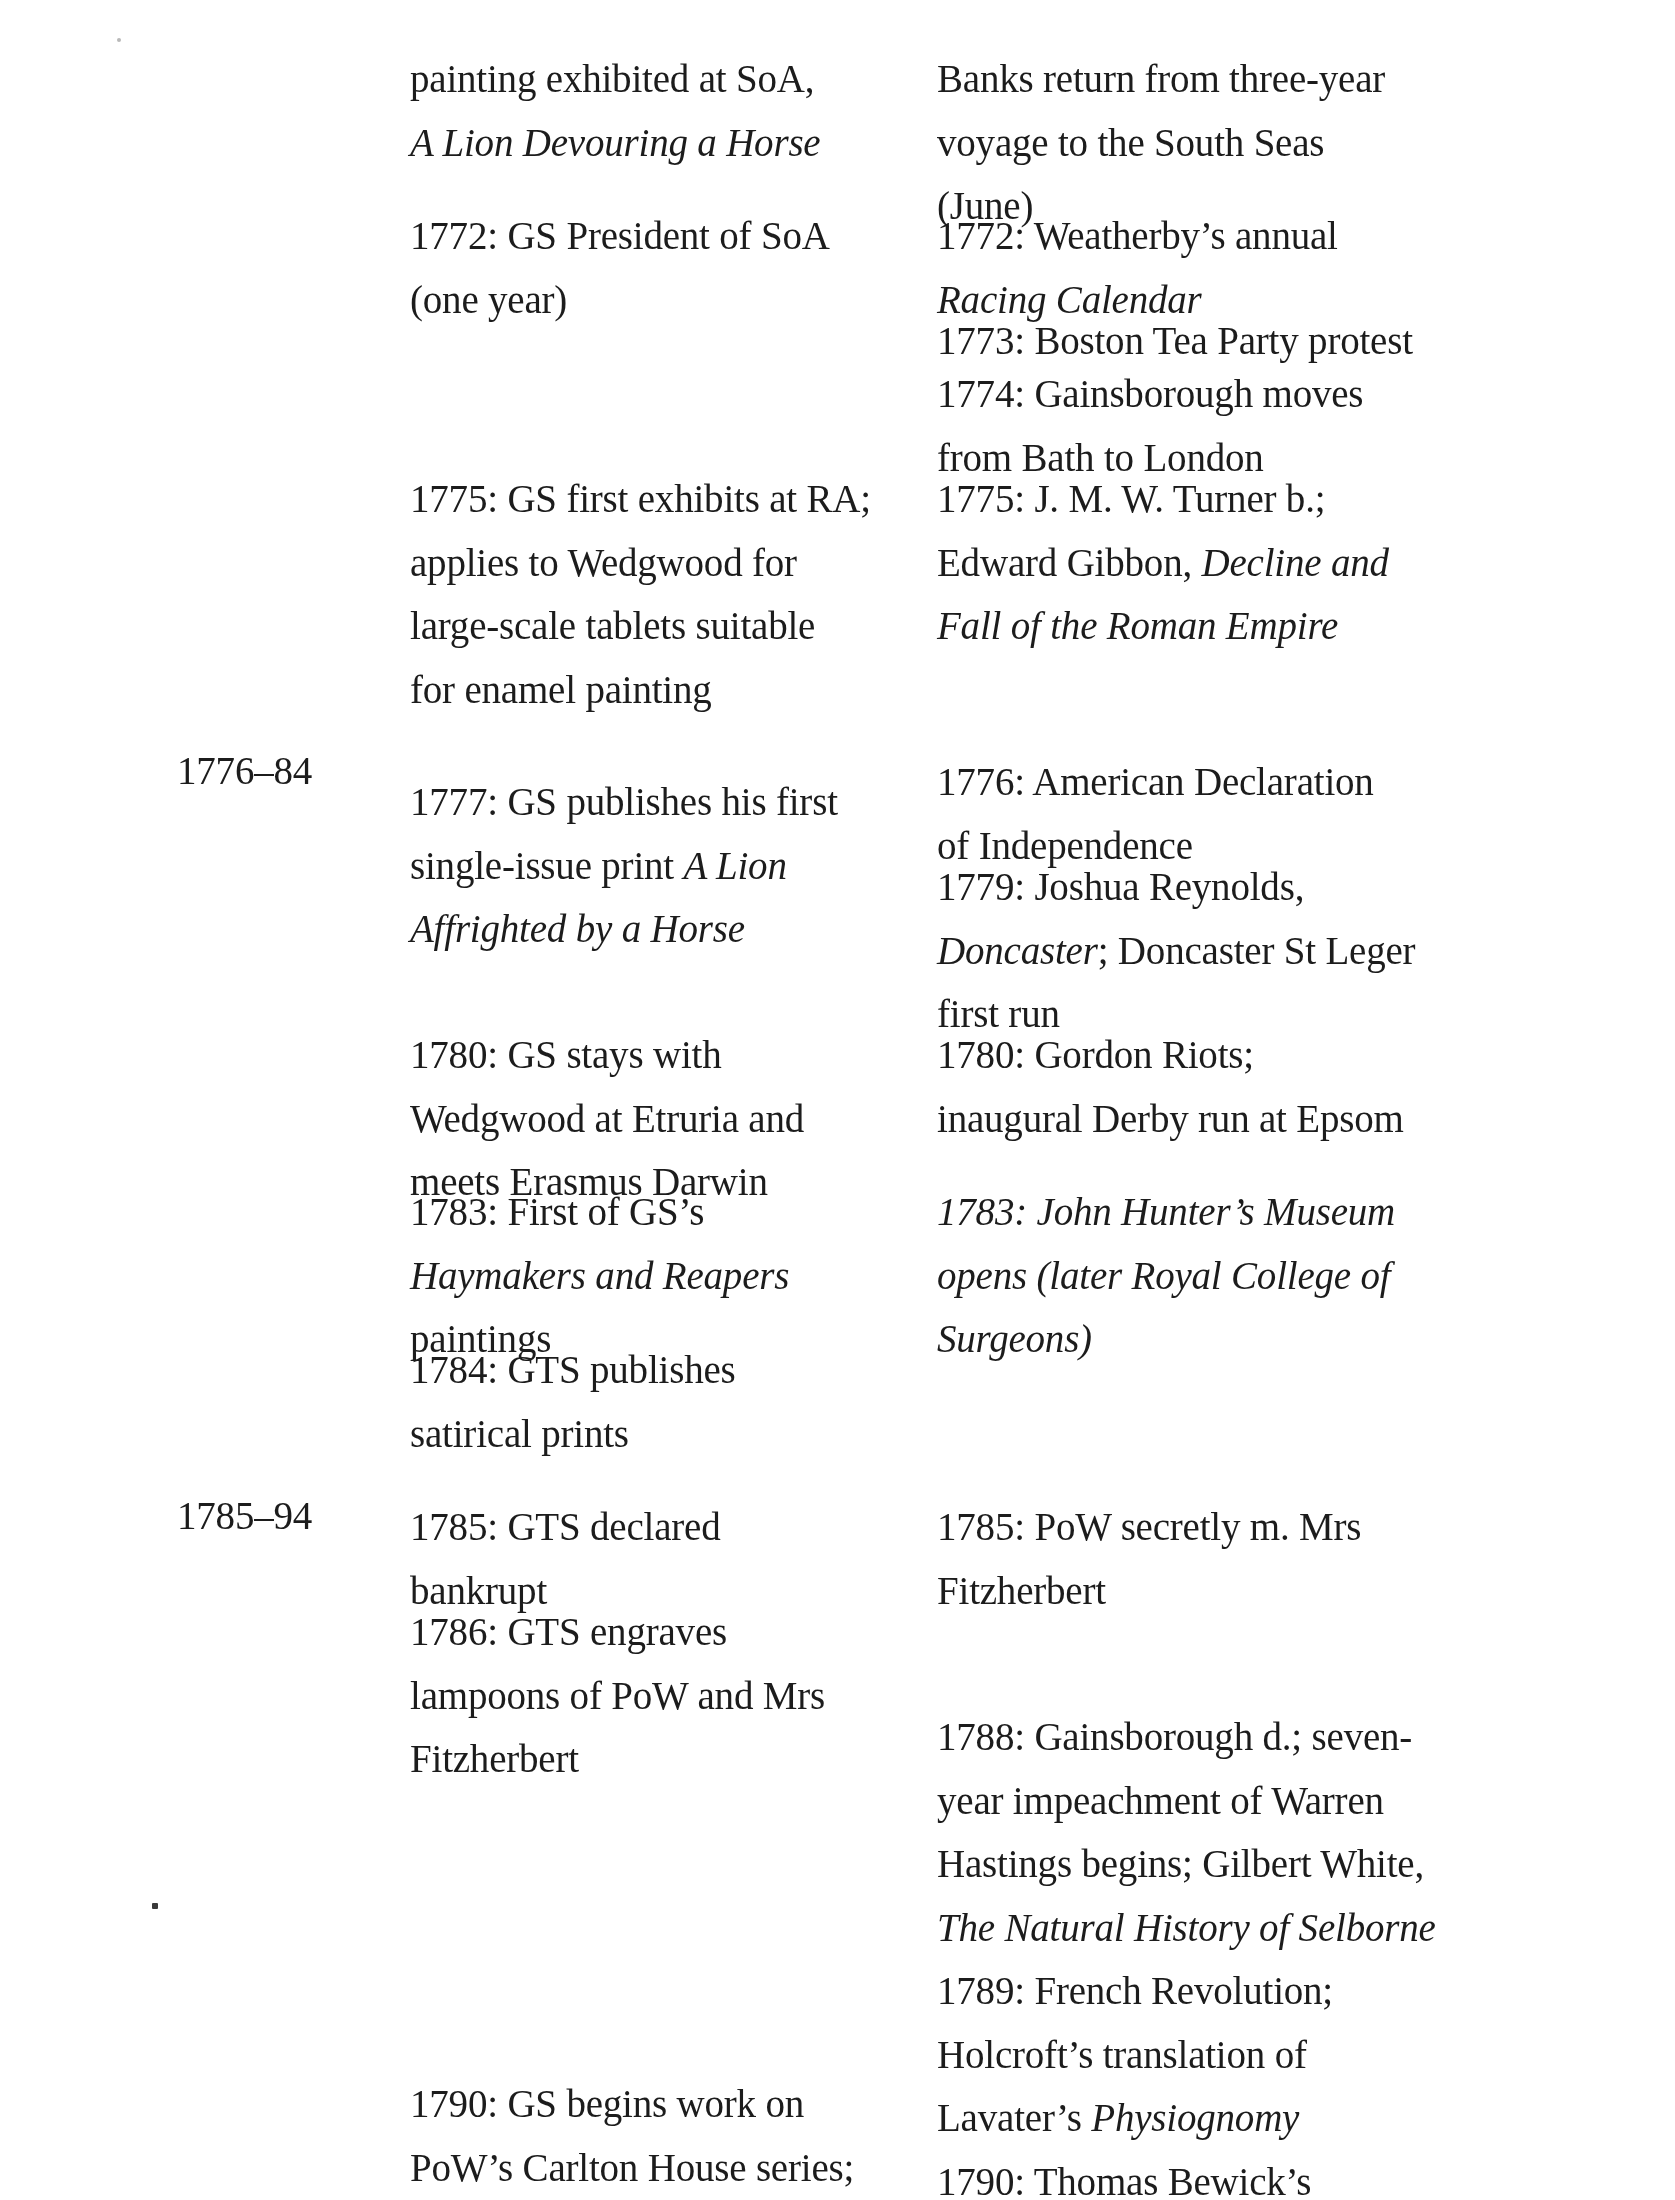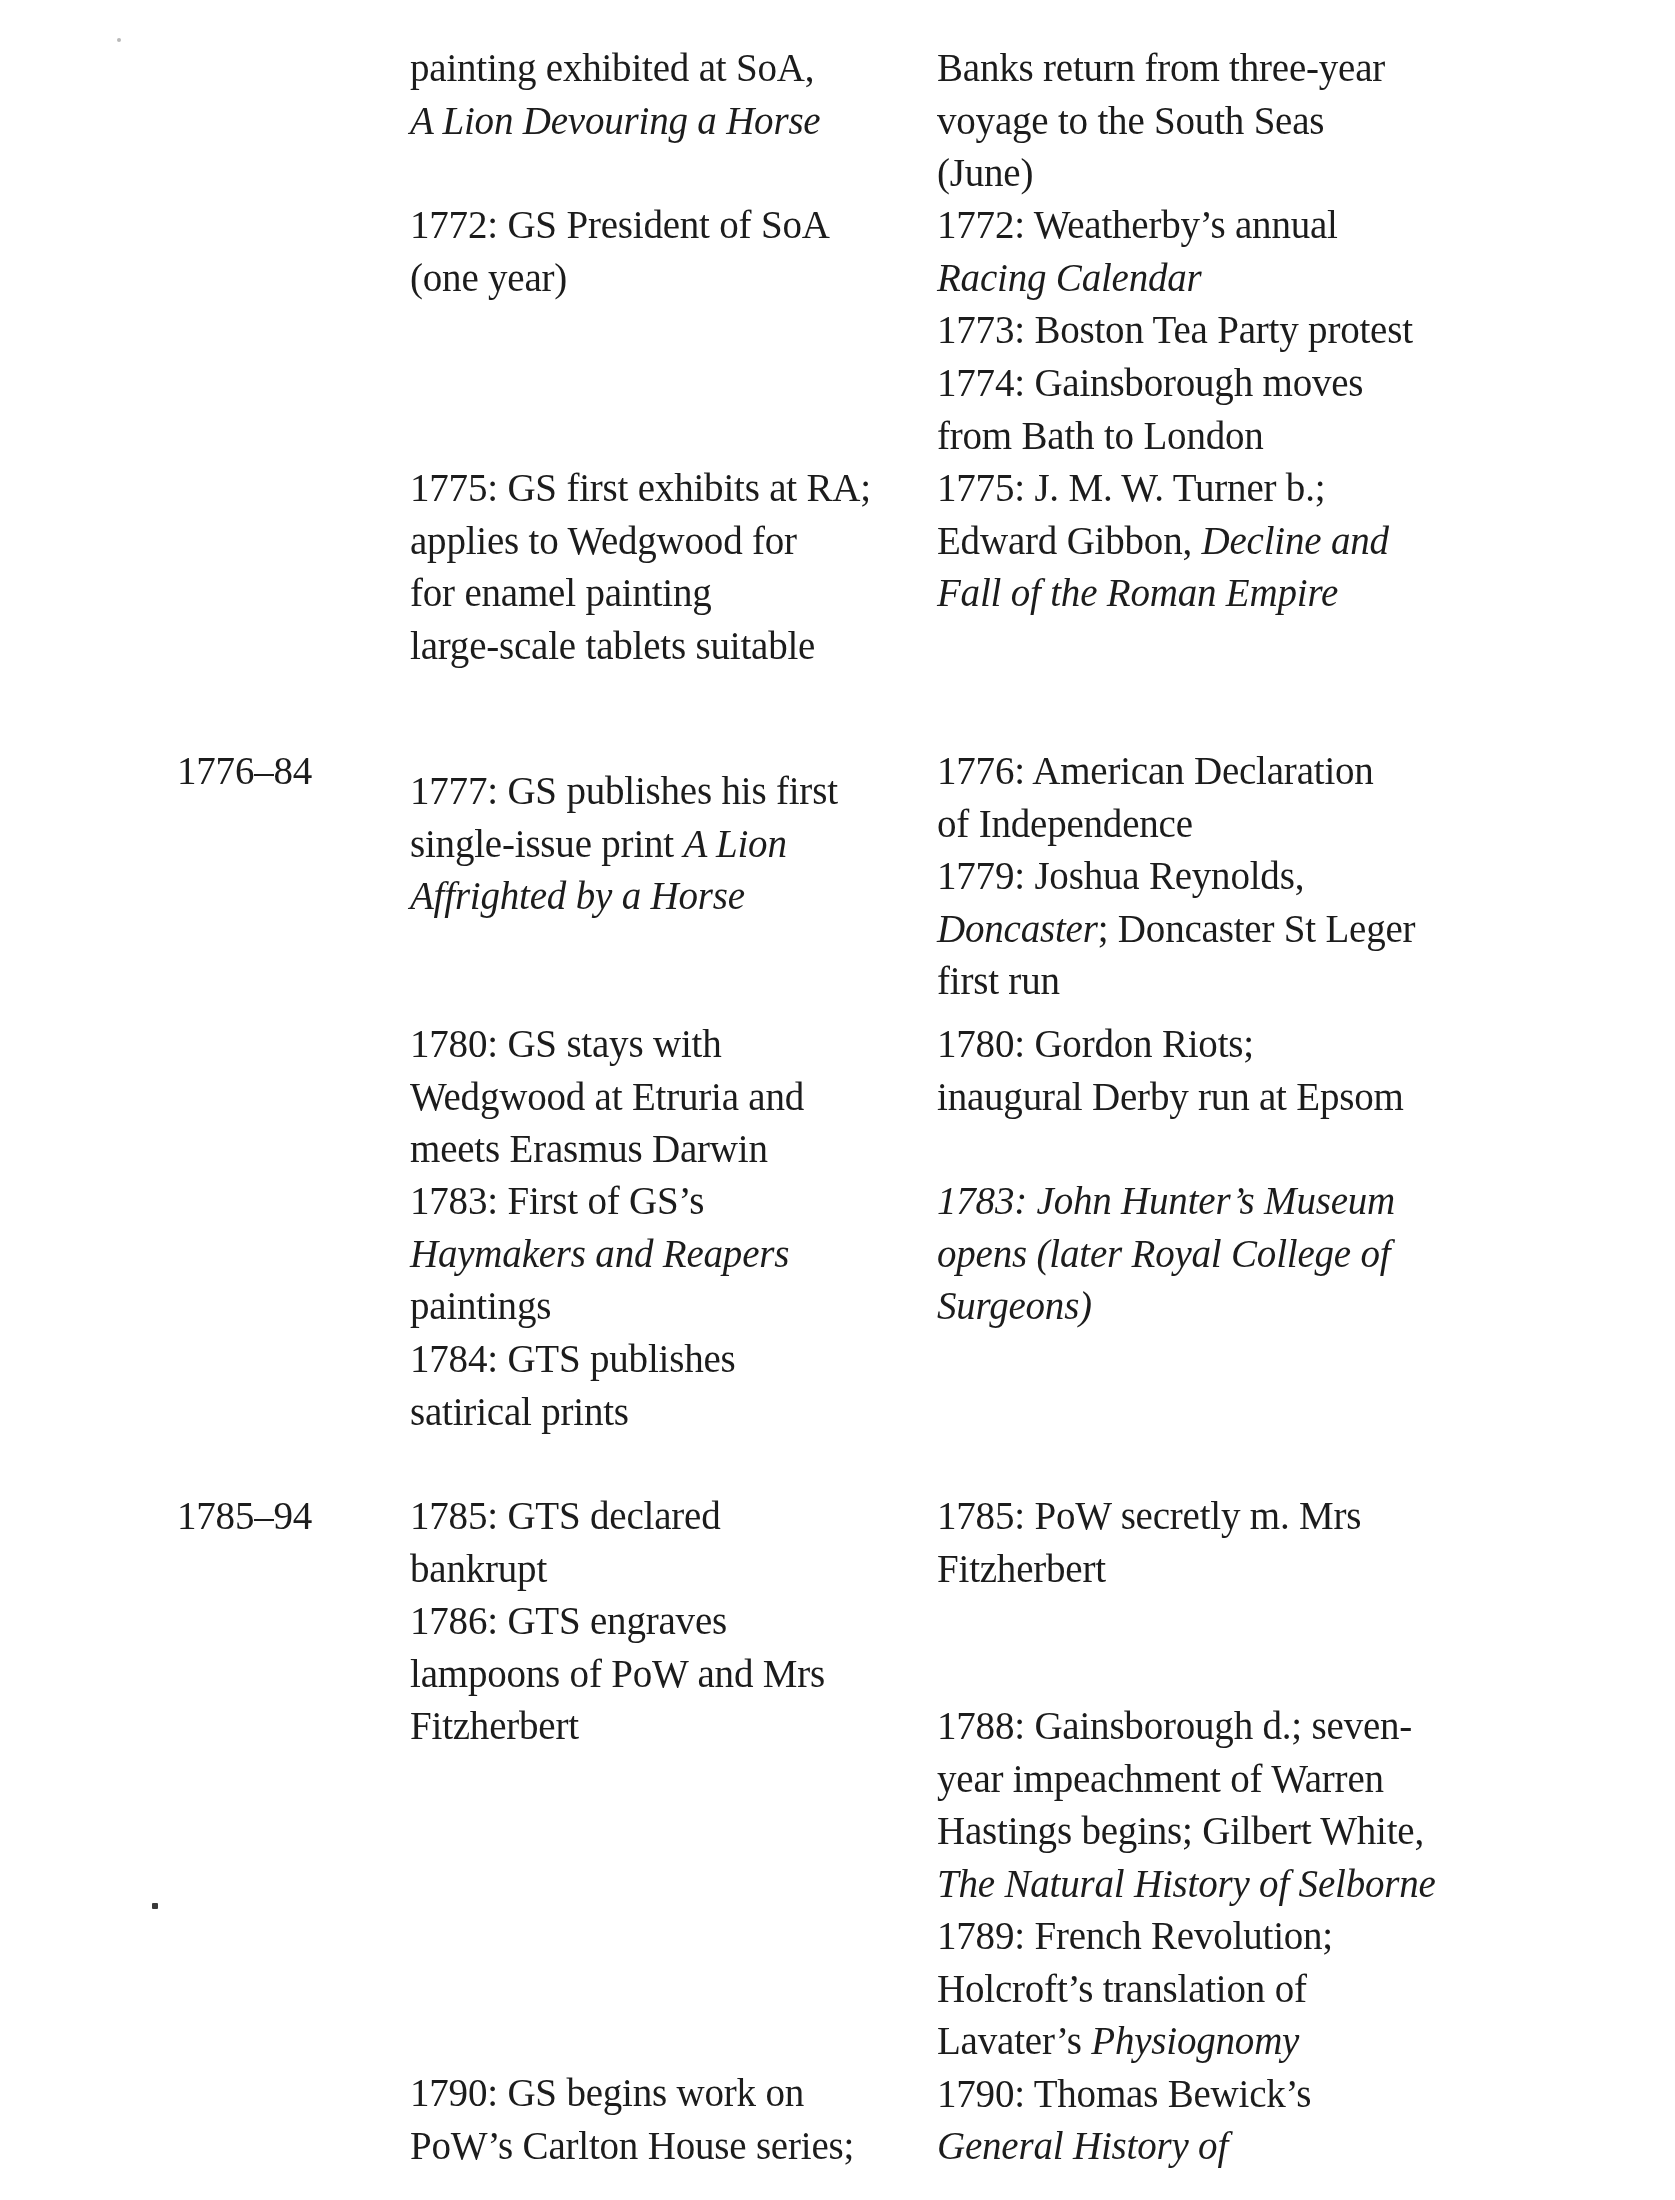--- a/index.html
+++ b/index.html
@@ -28,20 +28,21 @@
   .col-stubbs { left: 410px; width: 525px; }
   .col-world  { left: 937px; width: 640px; }
   .block {
     position: absolute;
     left: 0;
   }
   .line {
     height: 52.5px;
     line-height: 52.5px;
     white-space: nowrap;
+    margin-top: 11px;
   }
   .em { font-style: italic; }
   .period-label {
     position: absolute;
     left: 0;
     height: 52.5px;
     line-height: 52.5px;
     white-space: nowrap;
   }
   .speck {
@@ -76,22 +77,22 @@
         <div class="line"><span>painting exhibited at SoA,</span></div>
         <div class="line"><span class="em">A Lion Devouring a Horse</span></div>
       </div>
       <div class="block" style="top: 199px;">
         <div class="line"><span>1772: GS President of SoA</span></div>
         <div class="line"><span>(one year)</span></div>
       </div>
       <div class="block" style="top: 462px;">
         <div class="line"><span>1775: GS first exhibits at RA;</span></div>
         <div class="line"><span>applies to Wedgwood for</span></div>
+        <div class="line"><span>large-scale tablets suitable</span></div>
         <div class="line"><span>for enamel painting</span></div>
-        <div class="line"><span>large-scale tablets suitable</span></div>
       </div>
       <div class="block" style="top: 765px;">
         <div class="line"><span>1777: GS publishes his first</span></div>
         <div class="line"><span>single-issue print </span><span class="em">A Lion</span></div>
         <div class="line"><span class="em">Affrighted by a Horse</span></div>
       </div>
       <div class="block" style="top: 1018px;">
         <div class="line"><span>1780: GS stays with</span></div>
         <div class="line"><span>Wedgwood at Etruria and</span></div>
         <div class="line"><span>meets Erasmus Darwin</span></div>

